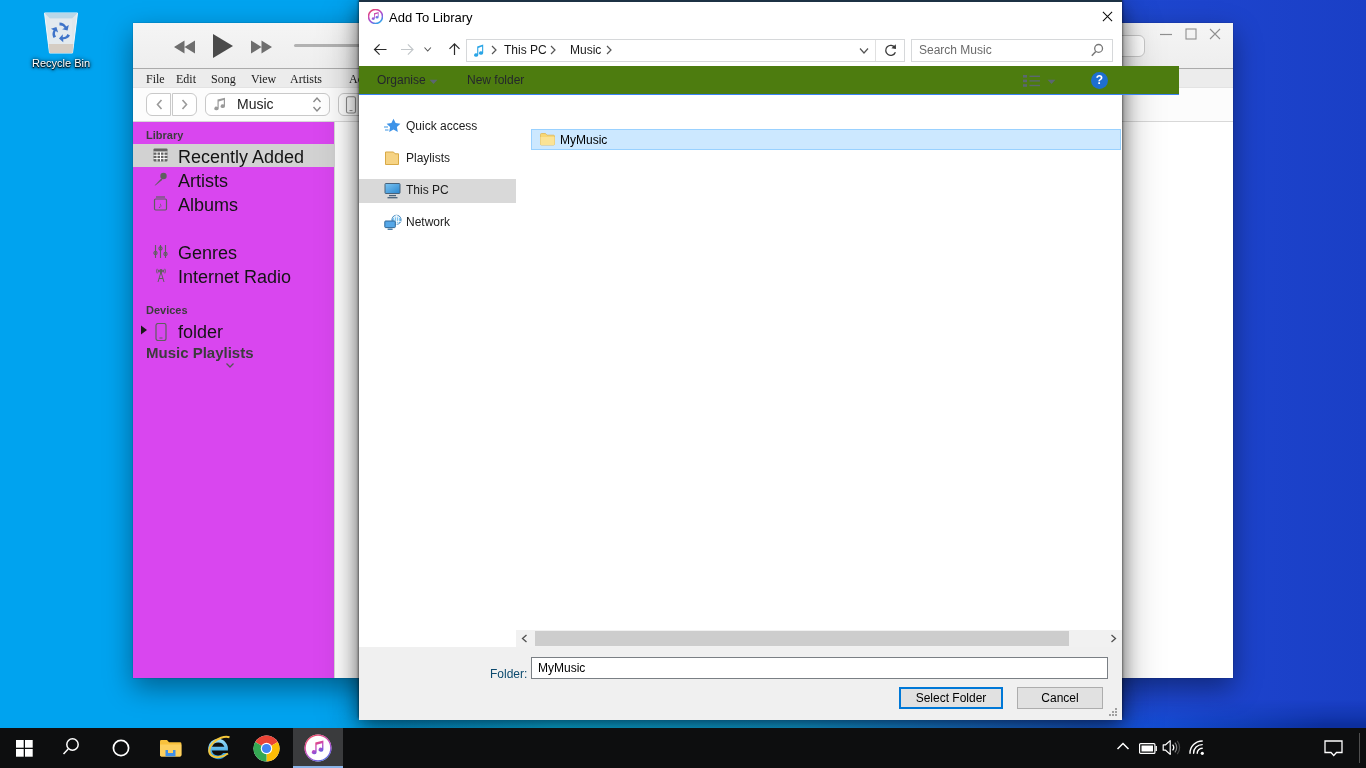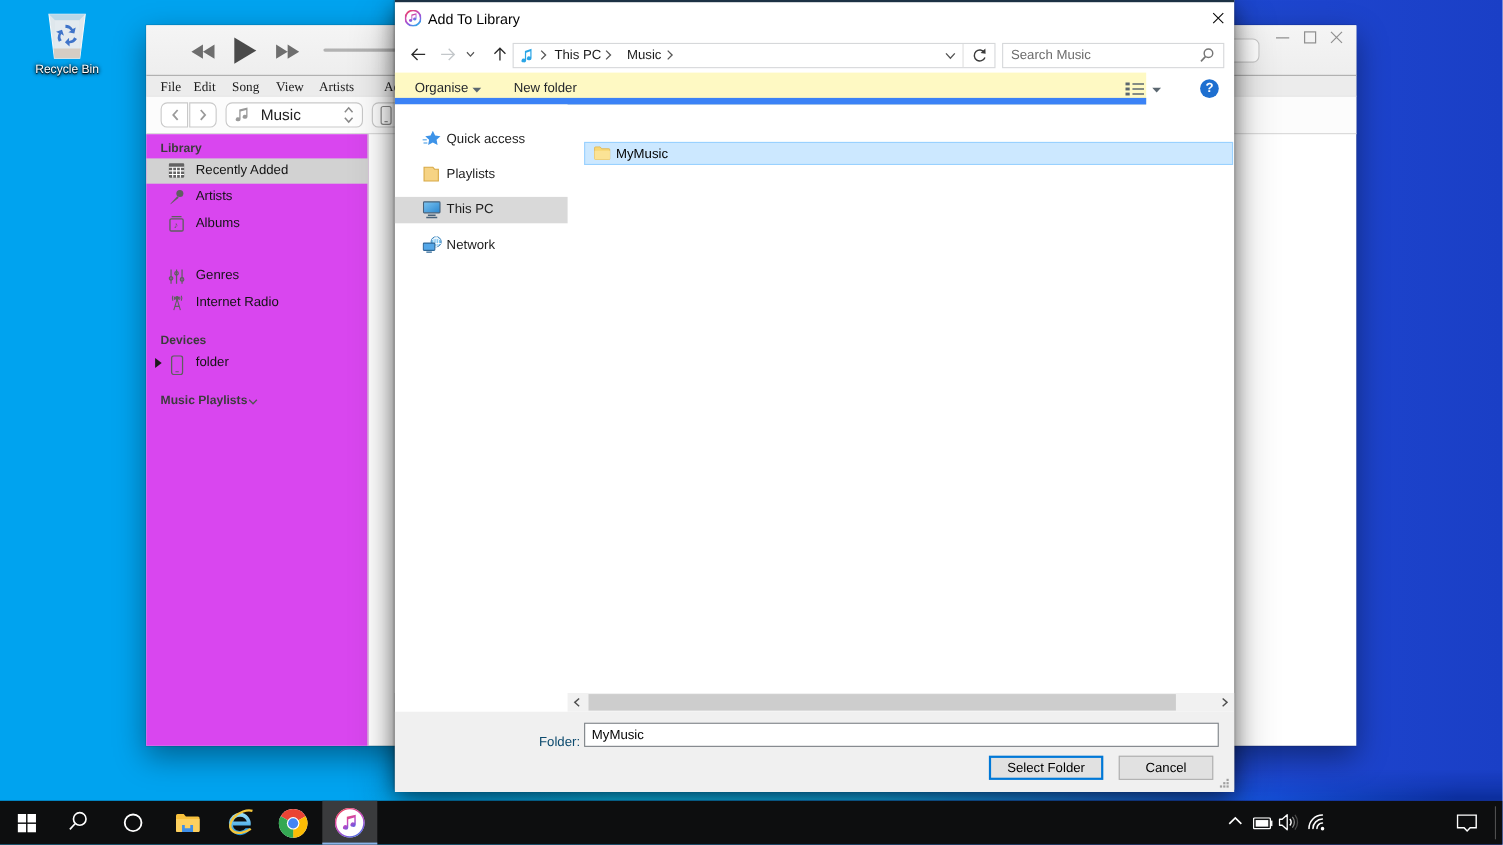--- a/index.html
+++ b/index.html
@@ -21,28 +21,28 @@
   #it { position:absolute; left:133px; top:23px; width:1100px; height:655px; background:#fff;
         box-shadow:0 0 1px rgba(0,0,0,.45), 0 10px 26px rgba(0,0,0,.4); font-size:12px; color:#1a1a1a; }
   #it .tbar { position:absolute; left:0; top:0; width:100%; height:45px; background:linear-gradient(#f5f5f5,#eeeeee); }
   #it .mbar { position:absolute; left:0; top:45px; width:100%; height:20px; background:#ececec;
               border-top:1px solid #ababab; border-bottom:1px solid #e3e3e3; }
   #it .mbar span { position:absolute; top:3px; font-size:12px; color:#1a1a1a;font-family:Liberation Serif, serif; }
   #it .nbar { position:absolute; left:0; top:65px; width:100%; height:34px; background:#fcfcfc; border-bottom:1px solid #d8d8d8; }
   #it .side { position:absolute; left:0; top:99px; width:202px; bottom:0; background:#d946ef; border-right:1px solid #d8d8d8; }
   .ithead { position:absolute; left:13px; font-weight:bold; font-size:11px; color:#3c3c3c; }
   .itrow  { position:absolute; left:0; width:202px; height:23px; }
-  .itrow .txt { position:absolute; left:45px; top:3px; font-size:12px; color:#141414; }
+  .itrow .txt { position:absolute; left:45px; top:3px; font-size:18px; color:#141414; }
   .itrow .ic { position:absolute; left:20px; top:4px; }
   
   #dlg { position:absolute; left:359px; top:0; width:763px; height:718px; background:#fff;
          border-top:2px solid #1c3144; box-shadow:-1px 0 2px rgba(0,0,0,.4), 1px 0 2px rgba(0,0,0,.35), 0 6px 18px rgba(0,0,0,.5), 0 18px 40px rgba(0,0,0,.3);
          font-size:12px; color:#1a1a1a; }
   .box { border:1px solid #d6d8da; background:#fff; position:absolute; }
-  #dtool { position:absolute; left:0; top:64px; width:683px; height:29px; background:#fef9c3; border-bottom:6px solid #3b82f6; }
+  #dtool { position:absolute; left:0; top:64px; width:820px; height:29px; background:#4d7c0f; border-bottom:1px solid #3b82f6; }
   #dnav  { position:absolute; left:0; top:93px; width:157px; height:535px; background:#fff; }
   .nrow { position:absolute; left:0; width:157px; height:24px; }
   .nrow .txt { position:absolute; left:47px; top:4px; color:#1c1c1c; }
   .nrow .ic  { position:absolute; left:25px; top:3px; }
   #dbottom { position:absolute; left:0; top:645px; width:763px; height:73px; background:#f0f0f0; }
   .btn { position:absolute; top:40px; height:22px; background:#e1e1e1; font-size:12px; color:#000; text-align:center; line-height:20px; }
   
   #task { position:absolute; left:0; top:728px; width:1366px; height:40px; background:#0d0e0f; }
   #task .ti { position:absolute; top:0; height:40px; }
 </style>
@@ -174,21 +174,21 @@
       <svg class="abs" style="left:7px;top:6px" width="8" height="10" viewBox="0 0 8 10">
           <path d="M1 0.5 L7 5 L1 9.5 Z" fill="#1a1a1a"></path>
         </svg>
       <svg class="ic" style="left:22px" width="12" height="18" viewBox="0 0 12 18">
           <rect x="1" y="0.5" width="10" height="17" rx="2" fill="none" stroke="#5f5f5f" stroke-width="1.2"></rect>
           <line x1="4.5" y1="15" x2="7.5" y2="15" stroke="#5f5f5f" stroke-width="1"></line>
         </svg>
       <div class="txt">folder</div>
     </div>
 
-    <div class="abs" style="left:13px;top:236px;font-weight:bold;font-size:11px;color:#3c3c3c">Music Playlists</div>
+    <div class="abs" style="left:13px;top:222px;font-weight:bold;font-size:15px;color:#3c3c3c">Music Playlists</div>
     <svg class="abs" style="left:92px;top:240px" width="10" height="7" viewBox="0 0 10 7">
         <path d="M1.5 1.5 L5 5 L8.5 1.5" fill="none" stroke="#555" stroke-width="1.3"></path>
       </svg>
   </div>
 </div>
 
 <div id="dlg">
 
   <svg class="abs" style="left:9px;top:7px" width="15" height="15" viewBox="0 0 15 15">
     <defs>

